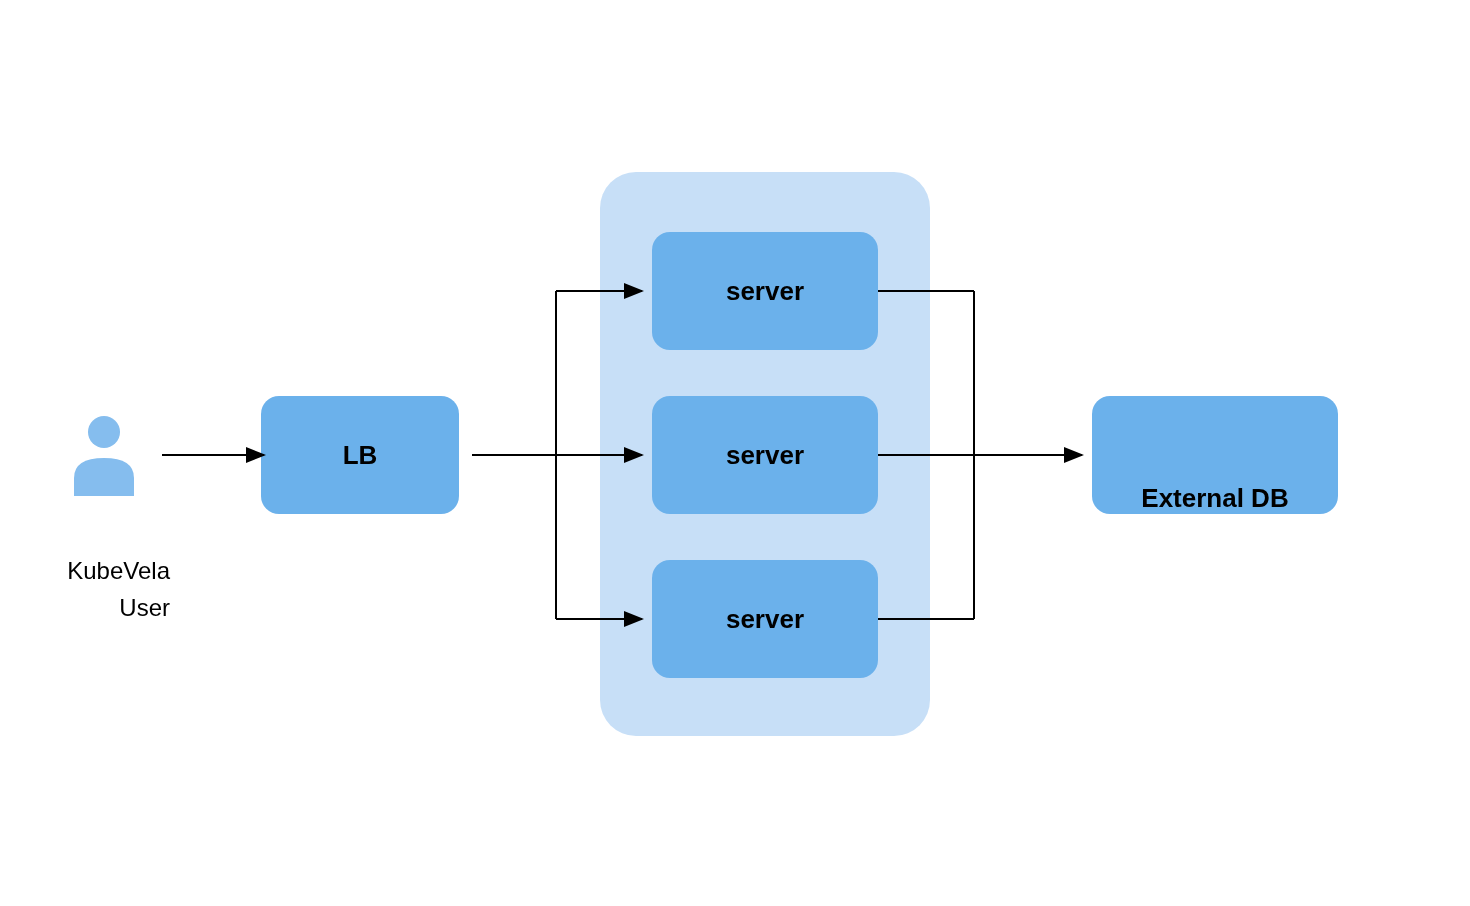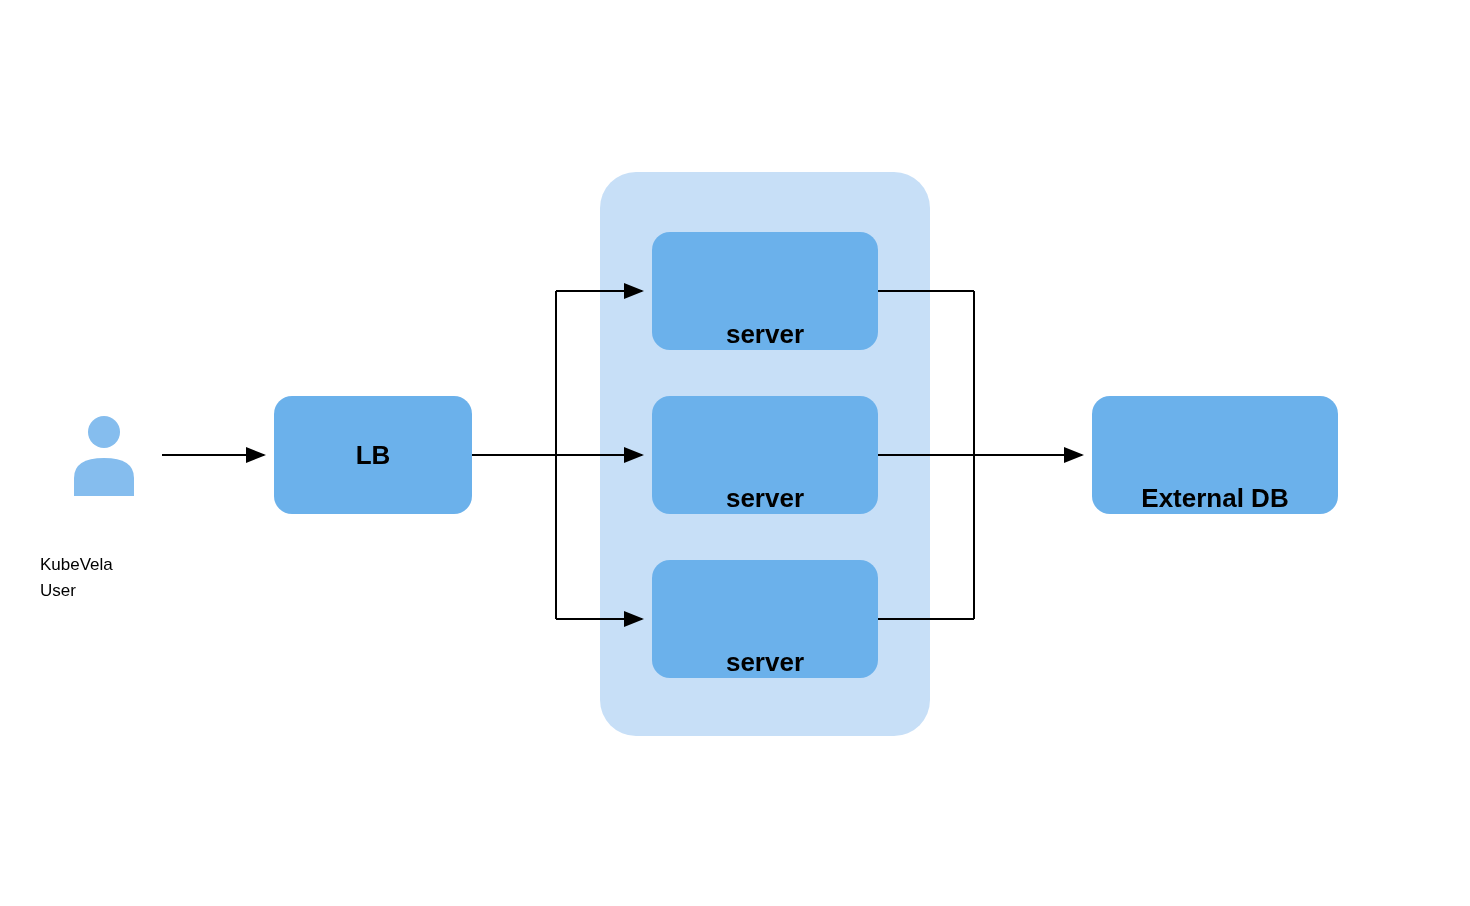--- a/index.html
+++ b/index.html
@@ -21,55 +21,55 @@
       top: 414px;
       width: 72px;
       height: 82px;
       color: #85bdee;
     }
     .user-label {
       position: absolute;
       left: 40px;
       top: 552px;
       width: 130px;
-      text-align: left;
-      font-size: 17px;
+      text-align: right;
+      font-size: 24px;
       color: #000;
       line-height: 1.55;
     }
     .node-box {
       position: absolute;
       background: #6bb1eb;
       border-radius: 18px;
       display: flex;
       align-items: center;
       justify-content: center;
       font-weight: 700;
       color: #000;
       font-size: 26px;
     }
-    .lb-box { left: 274px; top: 396px; width: 198px; height: 118px; }
+    .lb-box { left: 261px; top: 396px; width: 198px; height: 118px; }
     .db-box { left: 1092px; top: 396px; width: 246px; height: 118px; align-items: flex-end; }
     .group {
       position: absolute;
       left: 600px;
       top: 172px;
       width: 330px;
       height: 564px;
       background: #c7dff7;
       border-radius: 36px;
     }
     .server-box {
       position: absolute;
       width: 226px;
       height: 118px;
       background: #6bb1eb;
       border-radius: 18px;
       display: flex;
-      align-items: flex-end;
+      align-items: center;
       justify-content: center;
       font-weight: 700;
       color: #000;
       font-size: 26px;
     }
     .server-1 { left: 652px; top: 232px; }
     .server-2 { left: 652px; top: 396px; }
     .server-3 { left: 652px; top: 560px; }
     .arrows {
       position: absolute;

